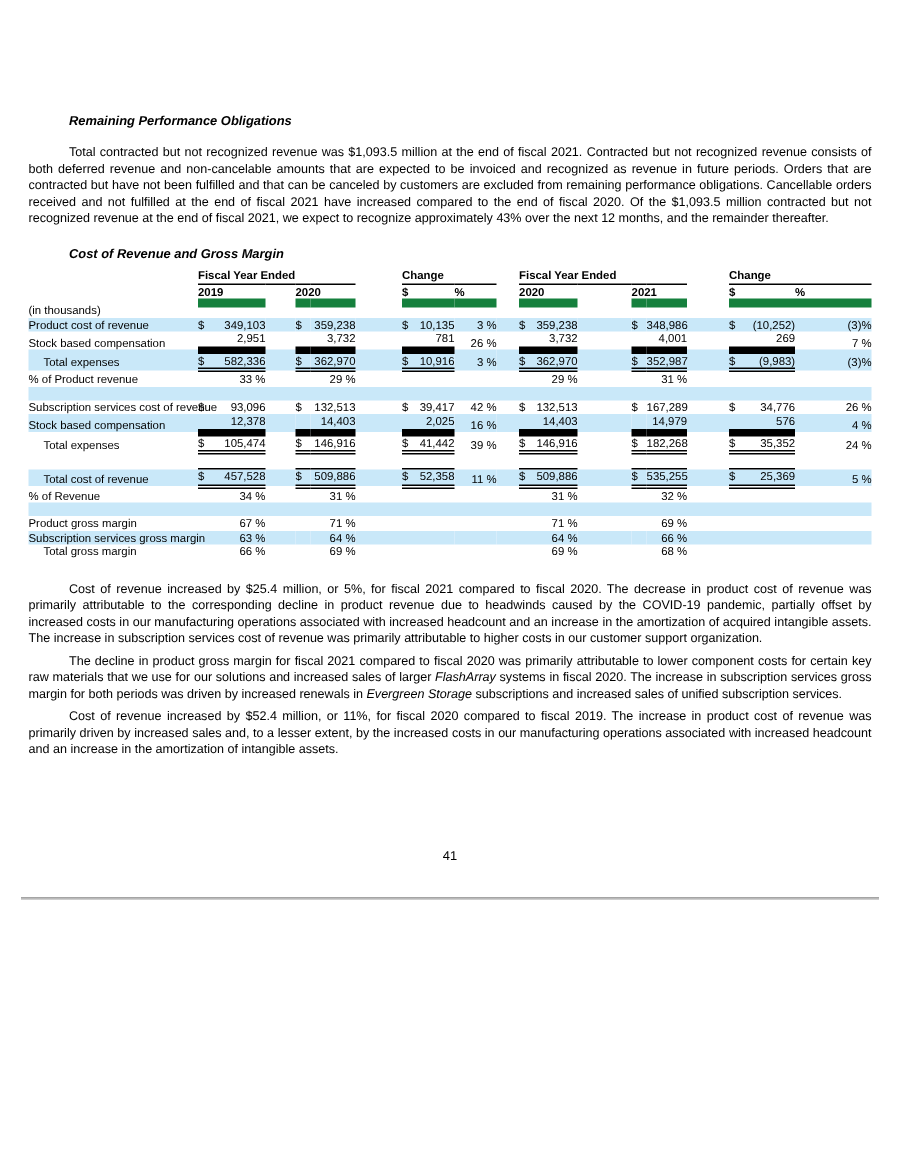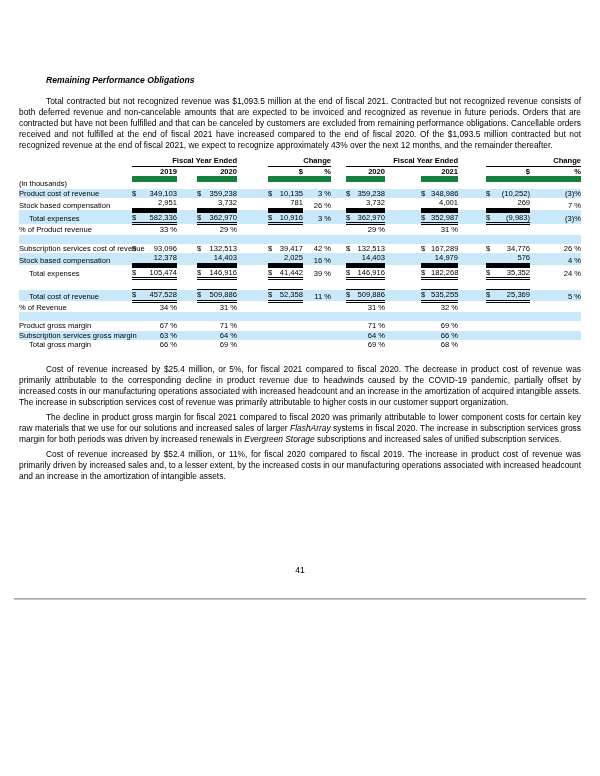--- a/index.html
+++ b/index.html
@@ -24,21 +24,21 @@
   em { font-style:italic; }
 
   table.fin {
     width:562px; border-collapse:collapse; table-layout:fixed;
     font-size:7.6px; margin-top:5px;
   }
   table.fin th, table.fin td {
     padding:0; vertical-align:bottom; line-height:9.5px;
     white-space:nowrap; overflow:visible;
   }
-  thead th { font-weight:bold; text-align:right; padding-bottom:1px; }
+  thead th { font-weight:bold; text-align:left; padding-bottom:1px; }
   thead td, thead th { padding-top:1px; }
   th.grp { border-bottom:1px solid #000; }
   th.col { border-bottom:6px solid #15803d; padding-top:2px; }
   tbody td { padding-top:2px; padding-bottom:1px; }
   td.lbl { text-align:left; padding-left:1px; white-space:normal; line-height:9.5px; }
   td.lbl.ind { padding-left:10px; }
   td.d { text-align:left; padding-left:1px; }
   td.v { text-align:right; padding-right:1px; }
   td.p { text-align:right; padding-right:2px; }
   td.u  { border-bottom:5px solid #000000; }
@@ -59,20 +59,21 @@
 </head>
 <body>
 
 <div class="page">
   <div class="content">
 
     <div class="head head-rpo">Remaining Performance Obligations</div>
 
     <p class="body">Total contracted but not recognized revenue was $1,093.5 million at the end of fiscal 2021. Contracted but not recognized revenue consists of both deferred revenue and non-cancelable amounts that are expected to be invoiced and recognized as revenue in future periods. Orders that are contracted but have not been fulfilled and that can be canceled by customers are excluded from remaining performance obligations. Cancellable orders received and not fulfilled at the end of fiscal 2021 have increased compared to the end of fiscal 2020. Of the $1,093.5 million contracted but not recognized revenue at the end of fiscal 2021, we expect to recognize approximately 43% over the next 12 months, and the remainder thereafter.</p>
 
+    <div class="head head-cost">Cost of Revenue and Gross Margin</div>
 
     <table class="fin">
       <colgroup>
         <col style="width:111px">
           <col style="width:2px">
         <col style="width:10px">
           <col style="width:35px">
           <col style="width:20px">
         <col style="width:10px">
           <col style="width:30px">

